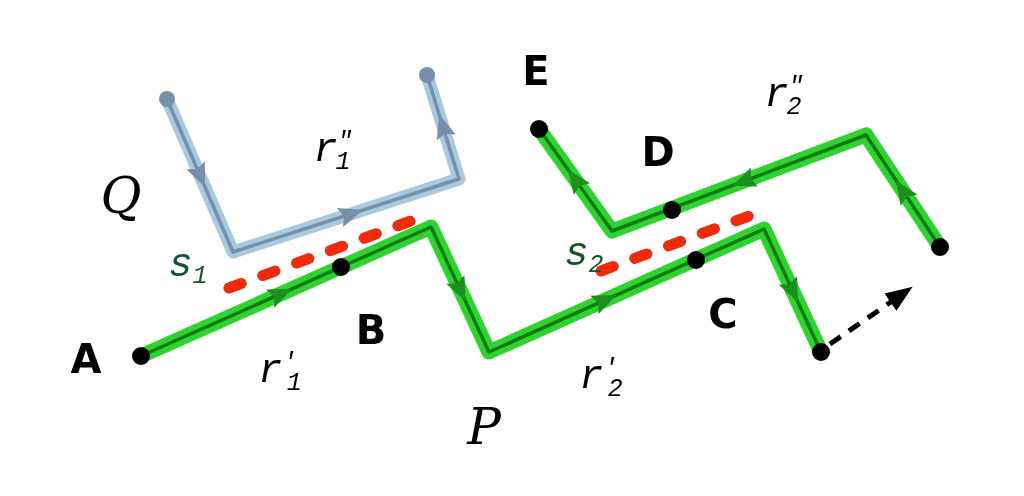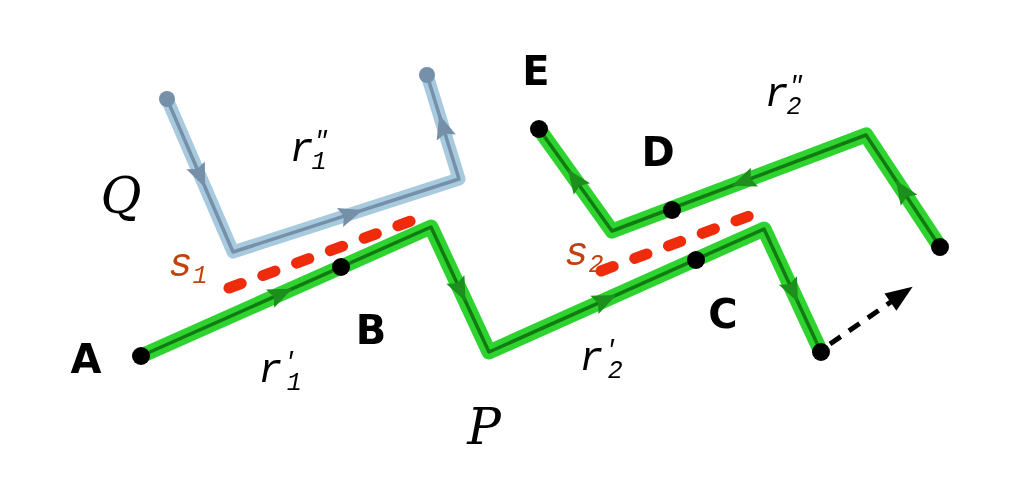--- a/index.html
+++ b/index.html
@@ -1,21 +1,21 @@
 <!DOCTYPE html>
 <html><head>
 <meta charset="utf-8">
 <style>
   html,body{margin:0;padding:0;background:#ffffff;}
   .canvas{position:relative;width:1024px;height:496px;background:#ffffff;overflow:hidden;}
   .canvas svg{position:absolute;left:0;top:0;}
   .label{position:absolute;transform:translate(-50%,-50%);white-space:nowrap;color:#000;}
   .big{font-family:"DejaVu Serif",serif;font-style:italic;font-size:50px;}
   .math{font-family:Liberation Mono, monospace;font-style:italic;font-size:40px;}
-  .red{color:#c2410c;}
+  .red{color:#14532d;}
   .pt{font-family:"DejaVu Sans",sans-serif;font-weight:bold;font-size:40px;}
   .sup{font-size:25px;vertical-align:0.5em;}
   .sub{font-size:25px;vertical-align:-0.3em;}
   .tuck2{margin-left:-0.68em;}  
   .tuck1{margin-left:-0.42em;}  
 </style>
 </head>
 <body>
 
 <div class="canvas">
@@ -47,24 +47,24 @@
       <circle cx="539" cy="129" r="9" fill="#000000"></circle>
       <circle cx="821" cy="352" r="9" fill="#000000"></circle>
       <circle cx="940" cy="247" r="9" fill="#000000"></circle>
       <line x1="830" y1="344" x2="897.8390783484138" y2="297.0989087961584" stroke="#000000" stroke-width="5" stroke-dasharray="13 10"></line>
       <polygon points="2,0 -25,-10.5 -25,10.5" fill="#000000" transform="translate(911,288) rotate(-34.65835470552109)"></polygon>
     </svg>
 
   <div class="label big" style="left:121px;top:196px"><span class="mvar">Q</span></div>
   <div class="label big" style="left:484px;top:427px"><span class="mvar">P</span></div>
 
-  <div class="label math" style="left:308px;top:152px"><span class="mvar">r</span><span class="sup">″</span><span class="sub tuck2">1</span></div>
+  <div class="label math" style="left:332px;top:152px"><span class="mvar">r</span><span class="sup">″</span><span class="sub tuck2">1</span></div>
   <div class="label math" style="left:783px;top:97px"><span class="mvar">r</span><span class="sup">″</span><span class="sub tuck2">2</span></div>
   <div class="label math" style="left:280px;top:373px"><span class="mvar">r</span><span class="sup">′</span><span class="sub tuck1">1</span></div>
-  <div class="label math" style="left:601px;top:361px"><span class="mvar">r</span><span class="sup">′</span><span class="sub tuck1">2</span></div>
+  <div class="label math" style="left:601px;top:379px"><span class="mvar">r</span><span class="sup">′</span><span class="sub tuck1">2</span></div>
 
   <div class="label math red" style="left:188px;top:267px"><span class="mvar">s</span><span class="sub">1</span></div>
   <div class="label math red" style="left:584px;top:256px"><span class="mvar">s</span><span class="sub">2</span></div>
 
   <div class="label pt" style="left:86px;top:359px"><span>A</span></div>
   <div class="label pt" style="left:371px;top:330px"><span>B</span></div>
   <div class="label pt" style="left:723px;top:314px"><span>C</span></div>
   <div class="label pt" style="left:658px;top:152px"><span>D</span></div>
   <div class="label pt" style="left:536px;top:71px"><span>E</span></div>
 </div>

